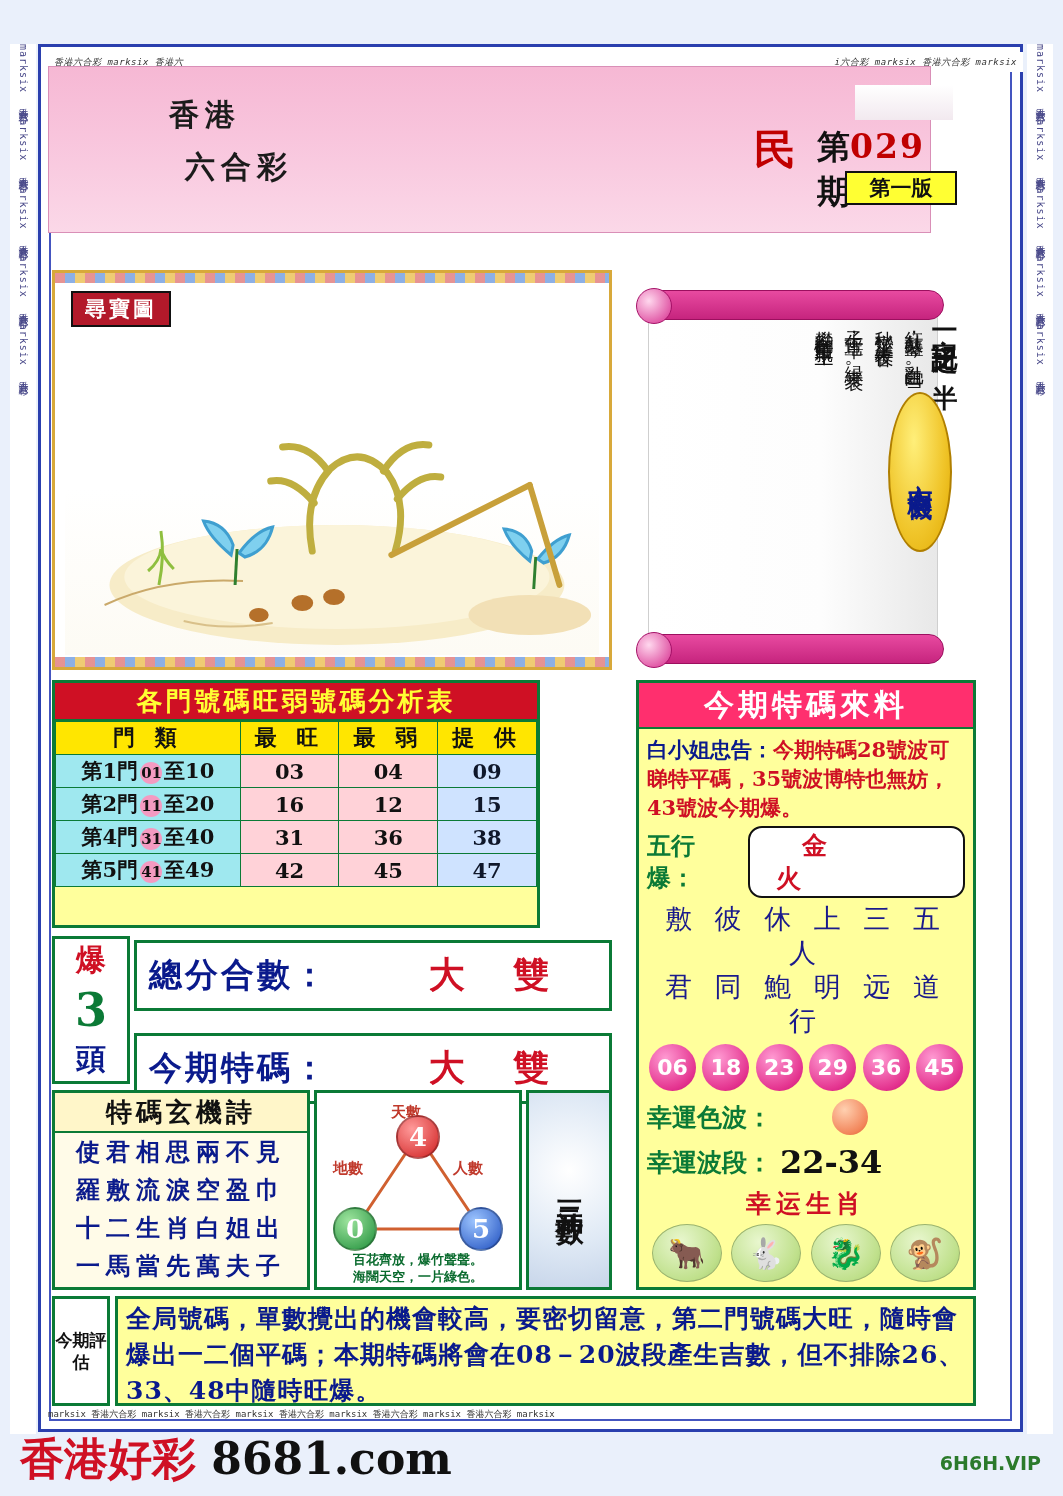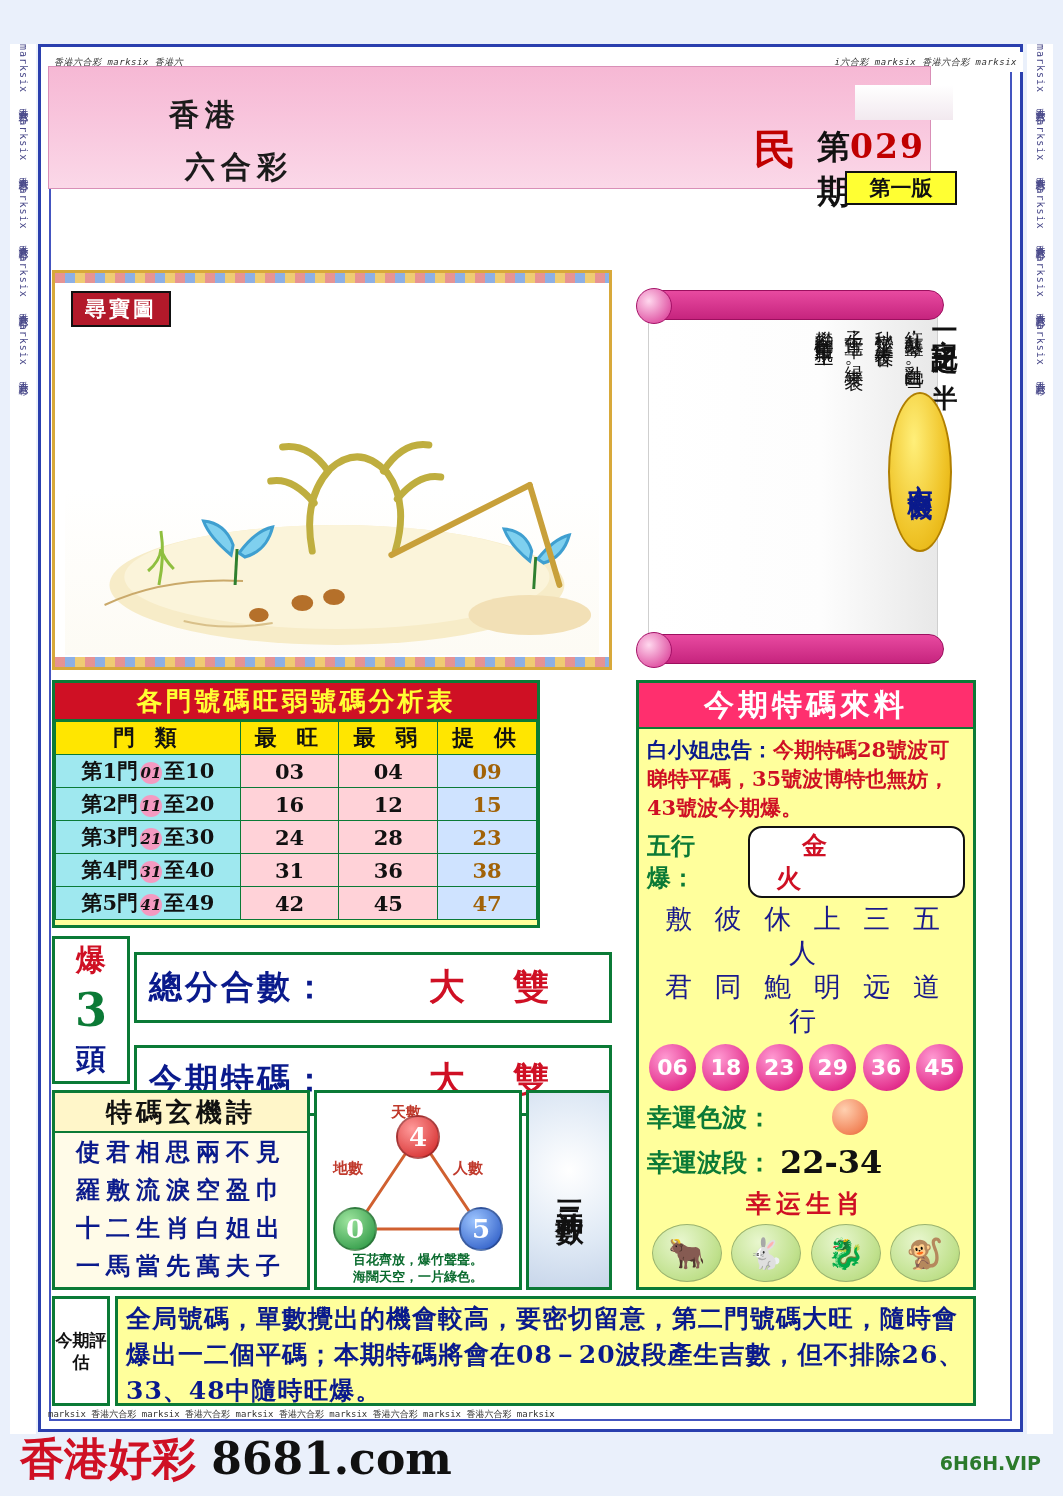--- a/index.html
+++ b/index.html
@@ -43,21 +43,21 @@
     font-family:"DejaVu Sans Mono","Liberation Mono",monospace;
     font-size:10px; color:#4a4a8a; letter-spacing:1px;
     writing-mode:vertical-rl; text-orientation:mixed;
     line-height:26px; white-space:nowrap;
   }
   .side-left { left:10px; }
   .side-right { right:10px; left:auto; }
   .ribbon-col { display:block; }
   
   .banner {
-    position:absolute; left:48px; top:66px; width:883px; height:123px;
+    position:absolute; left:48px; top:66px; width:883px; height:167px;
     background:linear-gradient(180deg,#f6b8d4 0%,#f8c4dc 40%,#fbd8e8 100%);
     border:1px solid #d98fb7;
   }
   .banner-title {
     position:absolute; left:120px; top:22px;
     font-family:"DejaVu Serif","Liberation Serif",serif;
     font-size:30px; color:#1b1b1b; font-weight:bold;
     letter-spacing:6px; line-height:52px;
   }
   .banner-title .l2 { margin-left:16px; display:block; }
@@ -161,40 +161,40 @@
   table.an { width:100%; border-collapse:collapse;
     font-family:"DejaVu Serif","Liberation Serif",serif; }
   table.an th, table.an td {
     border:1px solid #0b7a36; text-align:center;
     font-size:21px; font-weight:bold; color:#111; height:33px;
   }
   table.an th { background:#ffe600; letter-spacing:6px; font-size:22px; }
   table.an td.gate { background:#9fe8ef; text-align:center; letter-spacing:0; }
   table.an td.hot { background:#ffd2d8; color:#111; }
   table.an td.cold { background:#ffd2d8; color:#111; }
-  table.an td.give { background:#cfe3ff; color:#a16207; }
+  table.an td.give { background:#cfe3ff; color:#0f172a; }
   .ballnum {
     display:inline-block; width:22px; height:22px; line-height:22px;
     border-radius:50%; background:#f49ac1; color:#111; font-size:15px;
-    text-align:center; margin:0 2px; vertical-align:middle;font-style:italic;
+    text-align:right; margin:0 2px; vertical-align:middle;
   }
   
   .bao-block {
     position:absolute; left:52px; top:936px; width:560px; height:148px;
   }
   .bao-left {
     position:absolute; left:0; top:0; width:78px; height:148px;
     border:3px solid #0b7a36; background:#ffffff;
     display:flex; flex-direction:column; align-items:center; justify-content:space-around;
     font-family:"DejaVu Serif","Liberation Serif",serif; font-weight:bold;
   }
   .bao-left .c1 { font-size:30px; color:#cf1024; }
   .bao-left .c2 { font-size:46px; color:#0b7a36; }
   .bao-left .c3 { font-size:30px; color:#0a1a8c; }
-  .bao-rows { position:absolute; left:82px; top:16px; width:478px; height:148px; }
+  .bao-rows { position:absolute; left:82px; top:4px; width:478px; height:148px; }
   .bao-row {
     height:71px; border:3px solid #0b7a36; background:#ffffff;
     display:flex; align-items:center;
   }
   .bao-row + .bao-row { margin-top:22px; }
   .bao-row .lab {
     width:250px; font-size:33px; font-weight:bold; color:#0a1a8c;
     padding-left:12px; letter-spacing:3px;
     font-family:"DejaVu Serif","Liberation Serif",serif;
   }
@@ -465,26 +465,20 @@
           <td class="cold">04</td>
           <td class="give">09</td>
         </tr>
         <tr>
           <td class="gate"><span>第2門</span><span class="ballnum">11</span><span>至</span><span>20</span></td>
           <td class="hot">16</td>
           <td class="cold">12</td>
           <td class="give">15</td>
         </tr>
         <tr>
-          <td class="gate"><span>第3門</span><span class="ballnum">21</span><span>至</span><span>30</span></td>
-          <td class="hot">24</td>
-          <td class="cold">28</td>
-          <td class="give">23</td>
-        </tr>
-        <tr>
           <td class="gate"><span>第4門</span><span class="ballnum">31</span><span>至</span><span>40</span></td>
           <td class="hot">31</td>
           <td class="cold">36</td>
           <td class="give">38</td>
         </tr>
         <tr>
           <td class="gate"><span>第5門</span><span class="ballnum">41</span><span>至</span><span>49</span></td>
           <td class="hot">42</td>
           <td class="cold">45</td>
           <td class="give">47</td>

